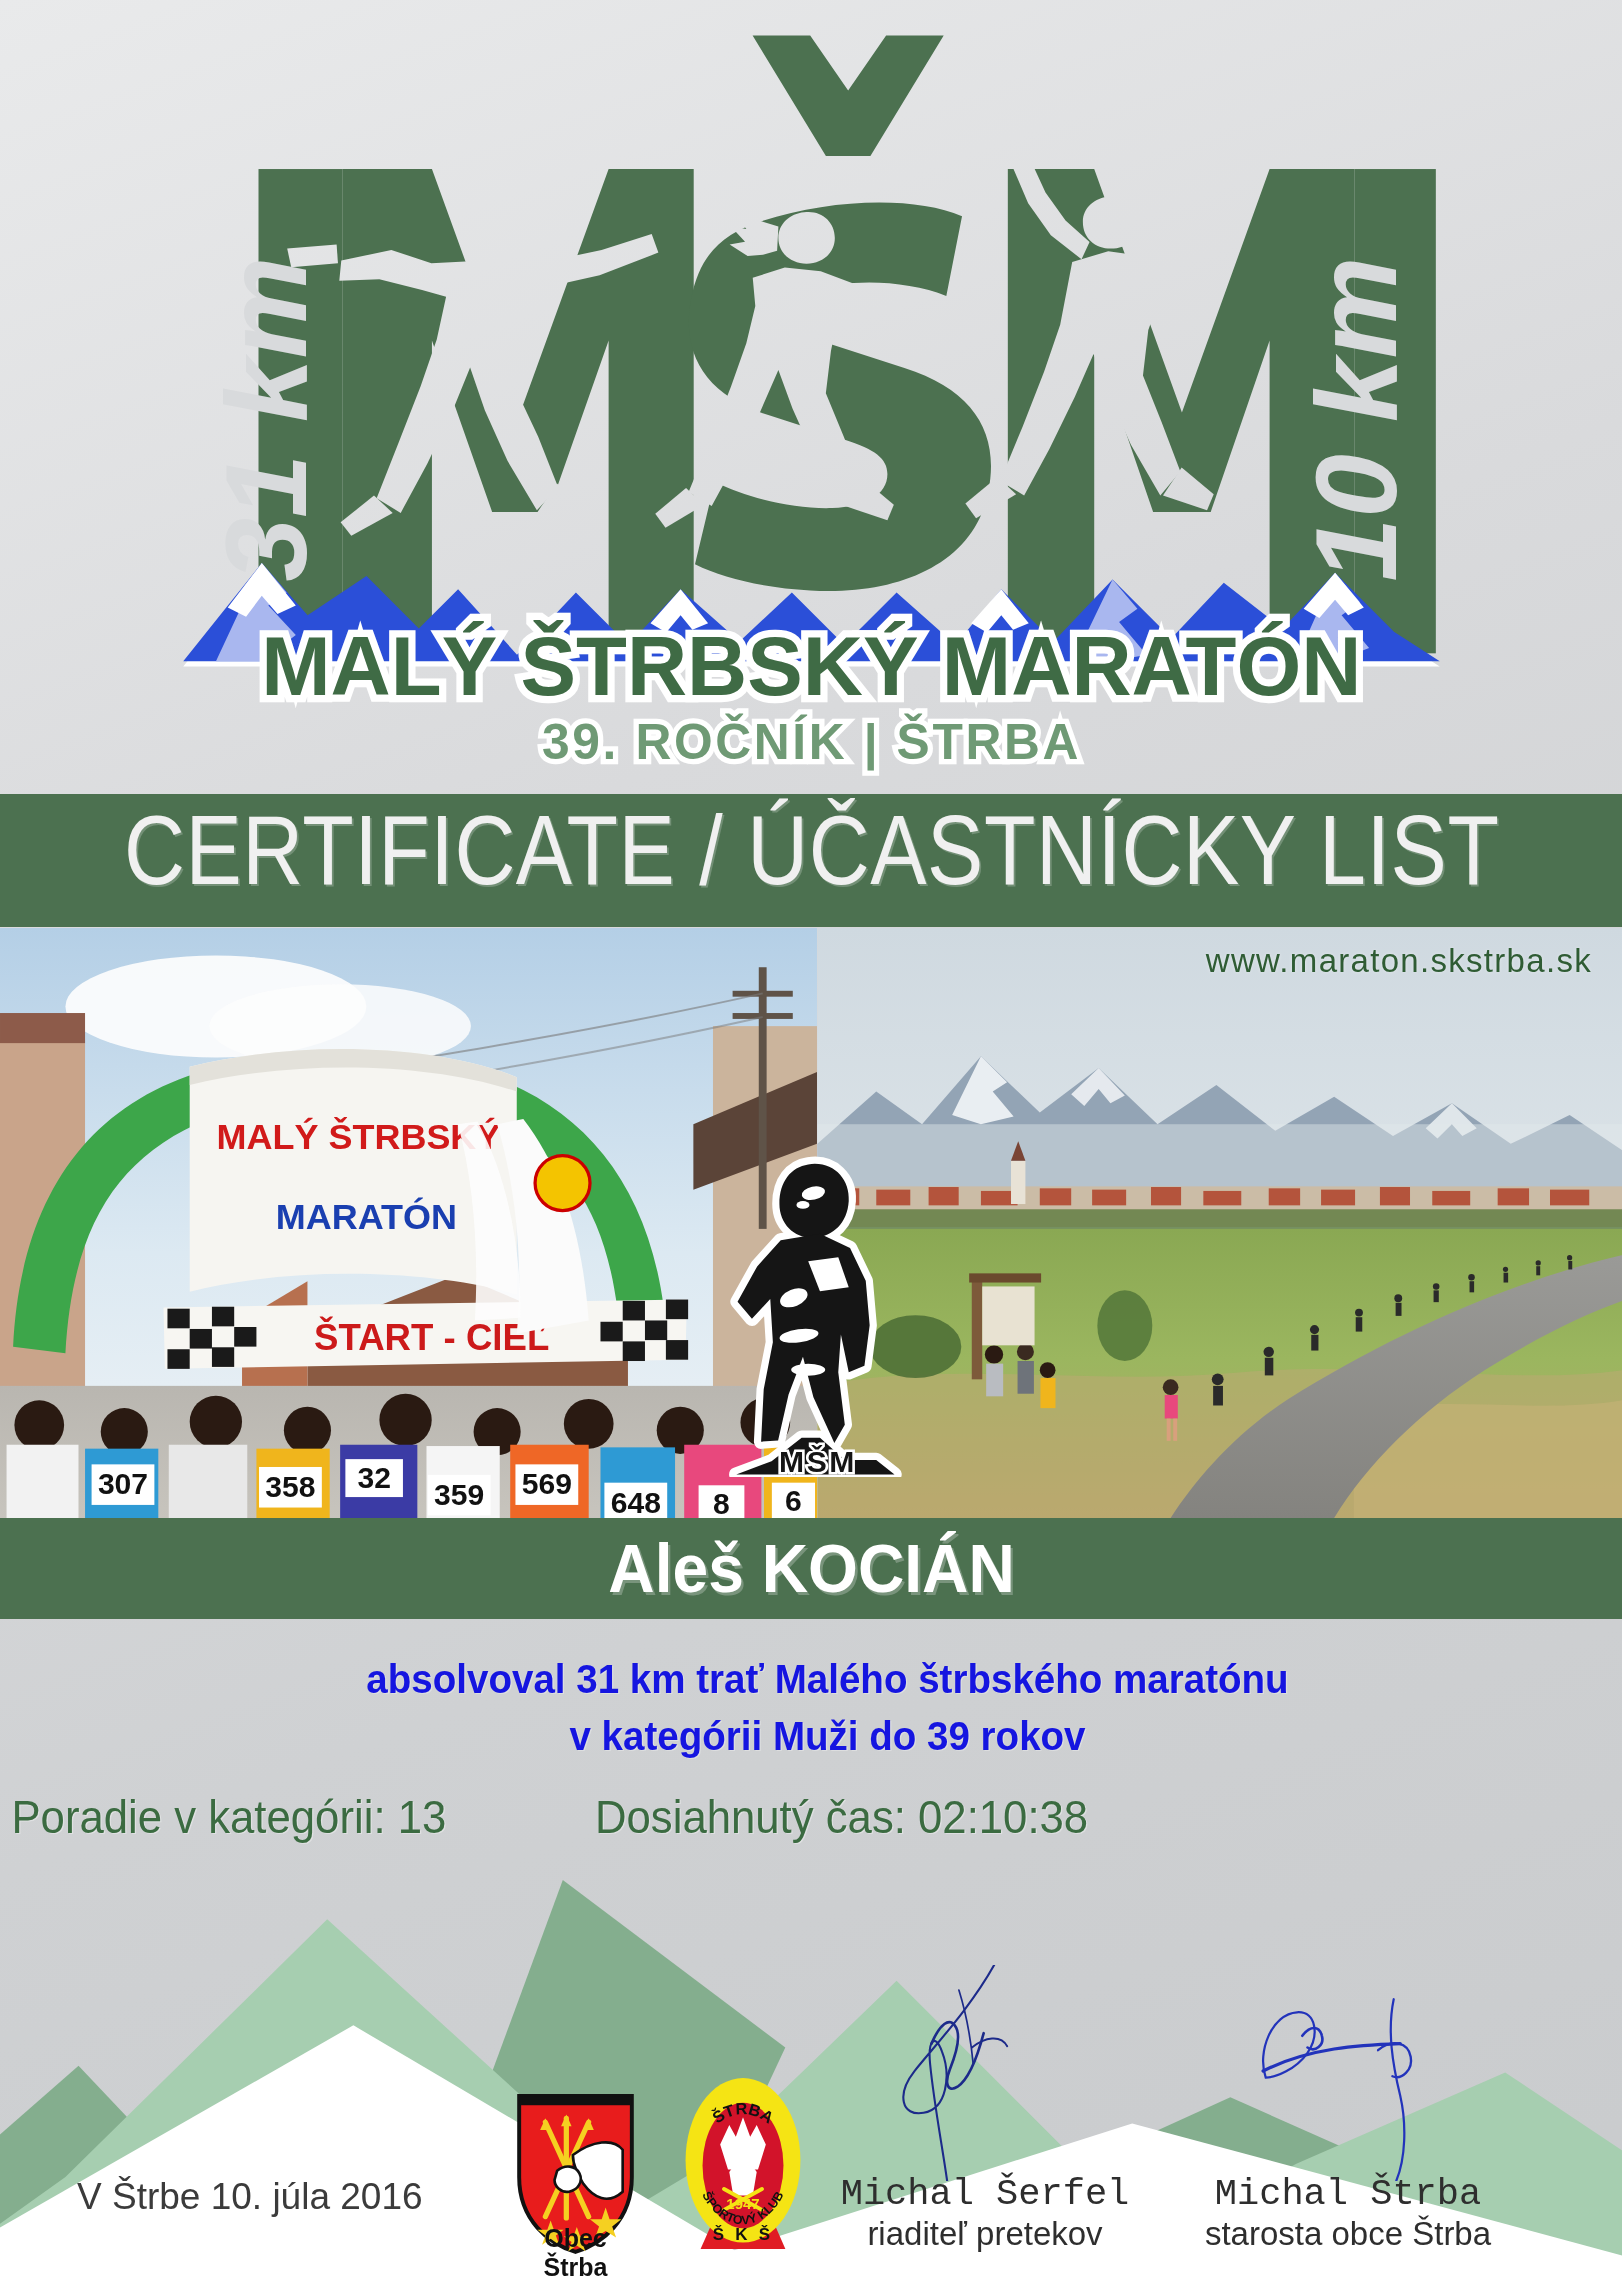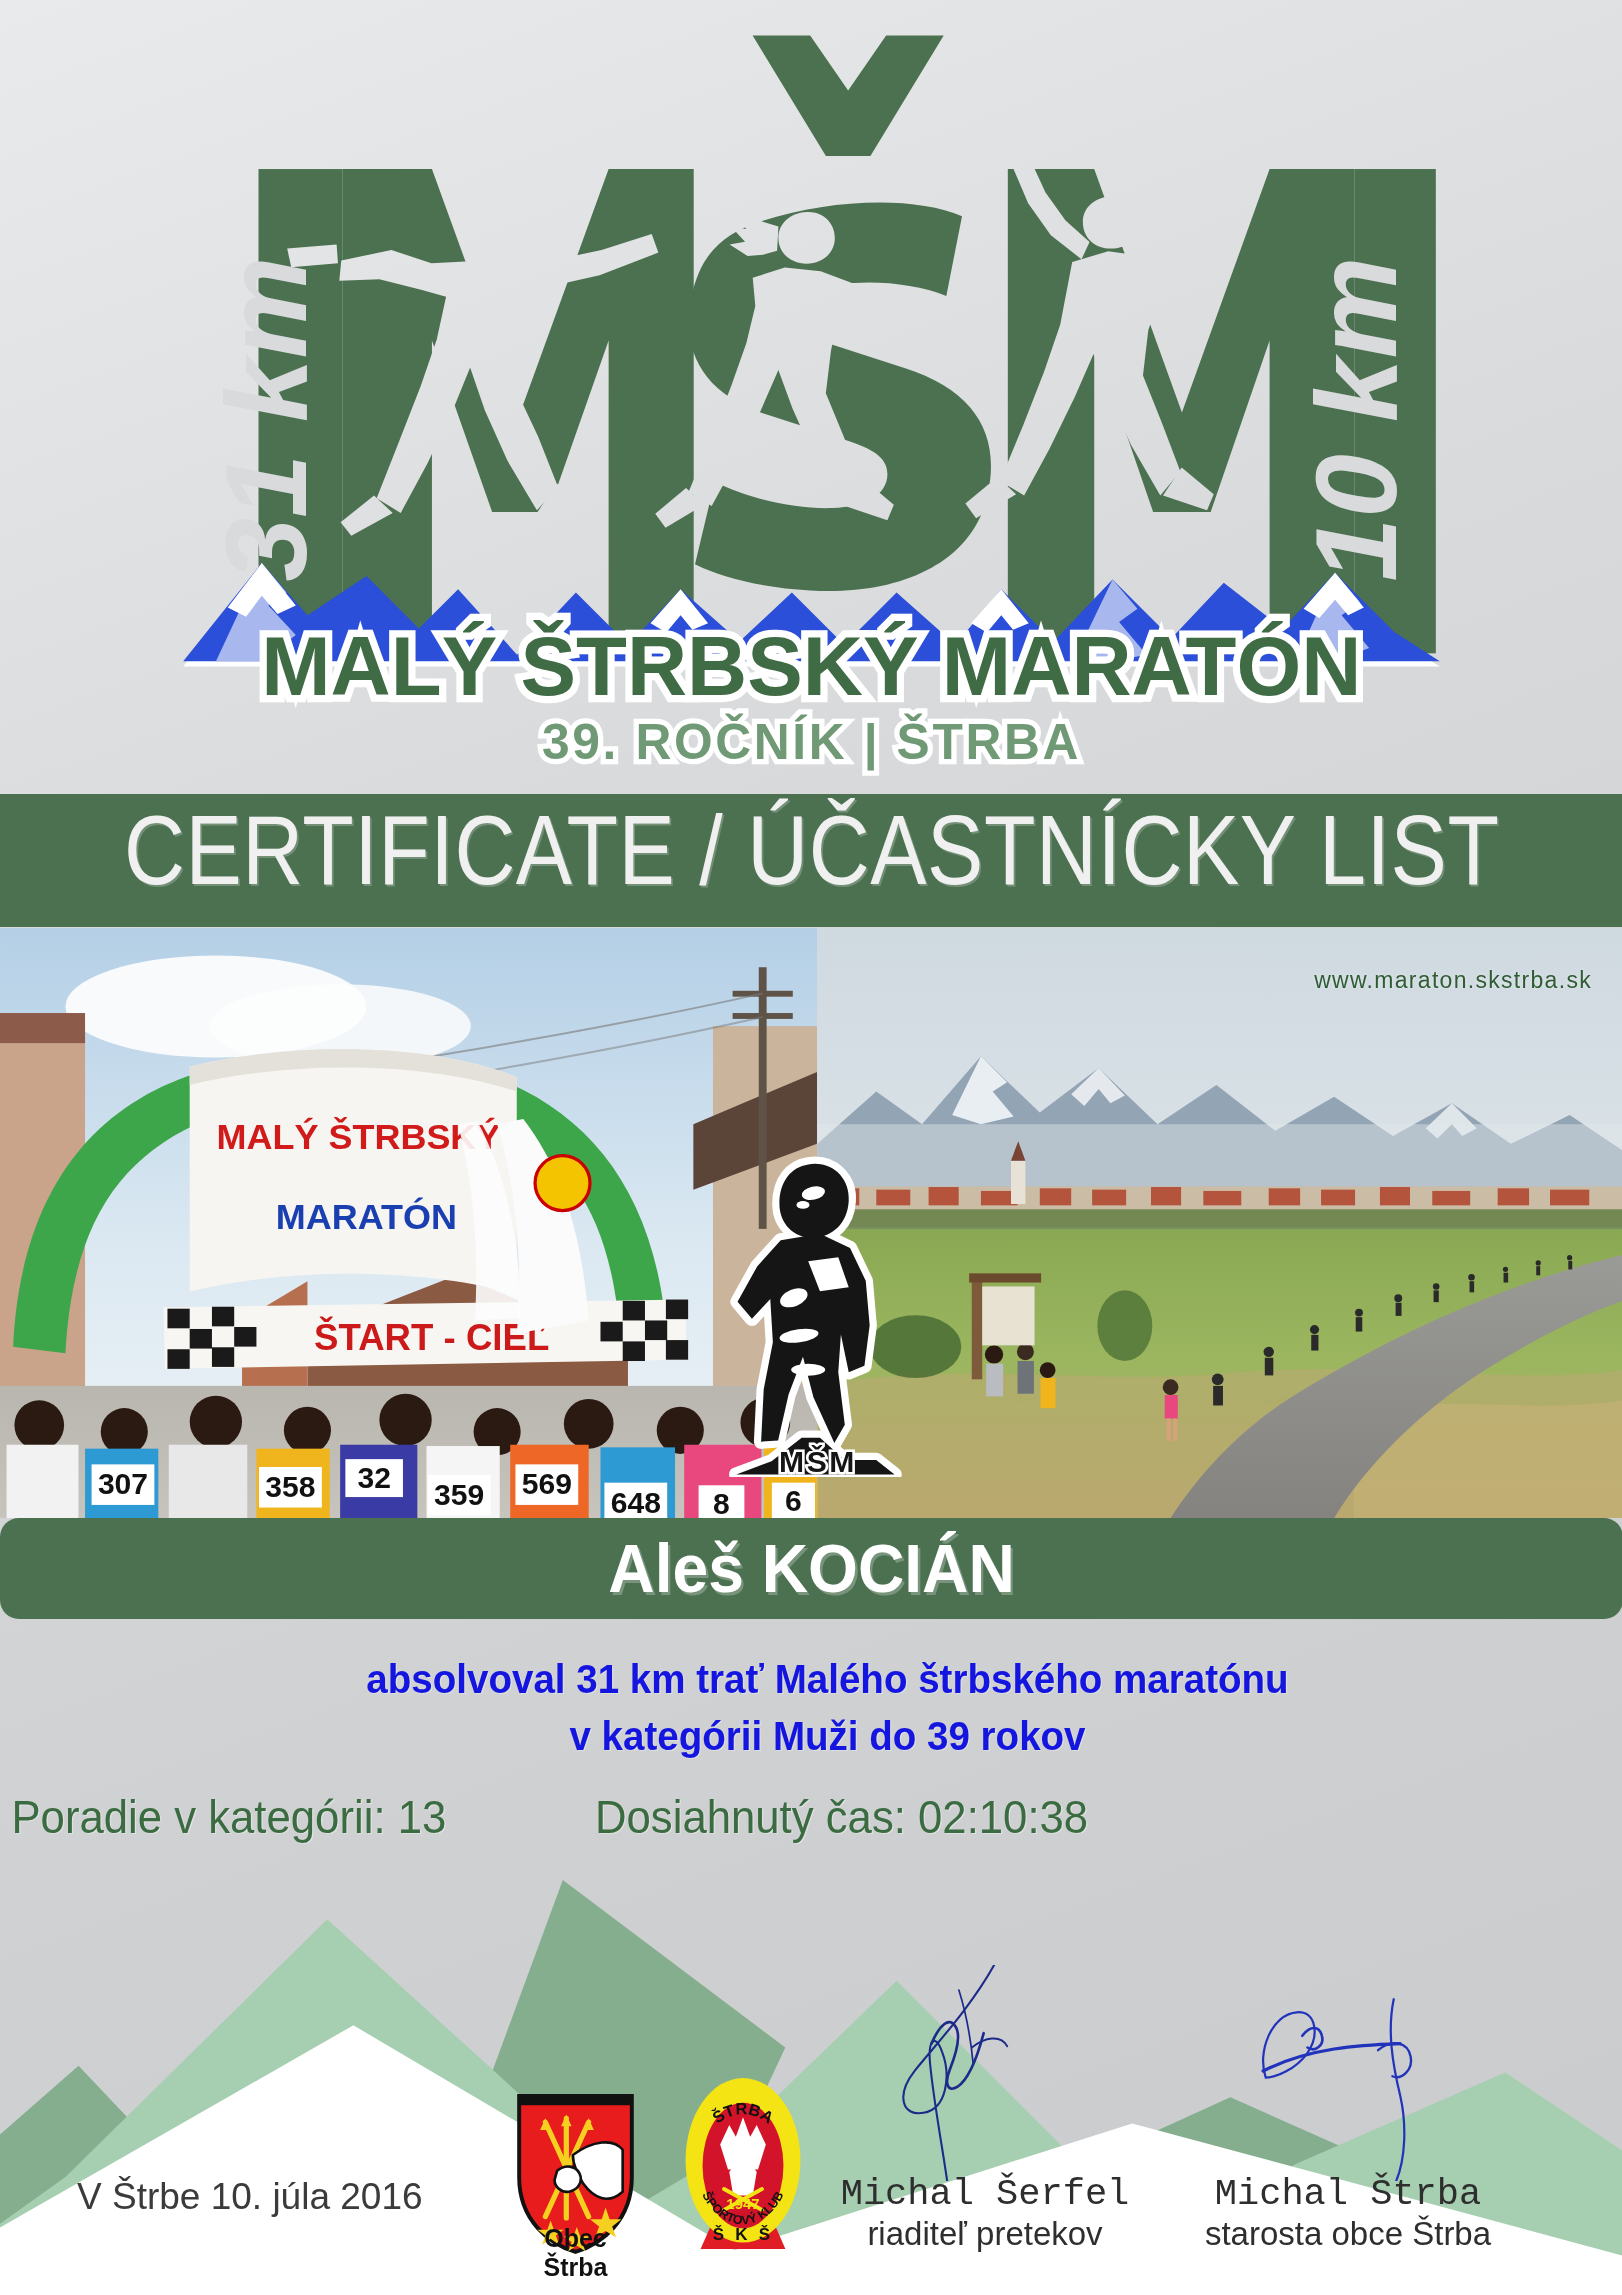--- a/index.html
+++ b/index.html
@@ -41,32 +41,32 @@
   #photo-strip {
     position: absolute; left: 0; top: 928px; width: 1623px; height: 590px;
     display: flex;
     overflow: hidden;
   }
   .photo { position: relative; overflow: hidden; }
   #photo-left  { width: 817px; height: 590px; }
   #photo-right { width: 806px; height: 590px; }
 
   #photo-url {
-    position: absolute; right: 31px; top: 39px;
-    color: #2f5c34; font-size: 23px; letter-spacing: 1.3px;
+    position: absolute; right: 31px; top: 14px;
+    color: #2f5c34; font-size: 33px; letter-spacing: 1.3px;
     font-family: "Liberation Sans", sans-serif;
     text-shadow: 0 0 3.9px rgba(255,255,255,0.45);
     z-index: 30;
   }
 
   
   #name-banner {
     position: absolute; left: 0; top: 1518px; width: 1623px; height: 101px;
     background: #4c7150;
-    display: flex; align-items: center; justify-content: center; border-radius: 19px;
+    display: flex; align-items: center; justify-content: center;
   }
   #name-text {
     color: #ffffff; font-size: 69px; font-weight: 700;
     transform: scaleX(0.93);
     text-shadow: 2.6px 2.6px 0 rgba(255,255,255,0.25);
     white-space: nowrap;
   }
 
   
   #body-area {

